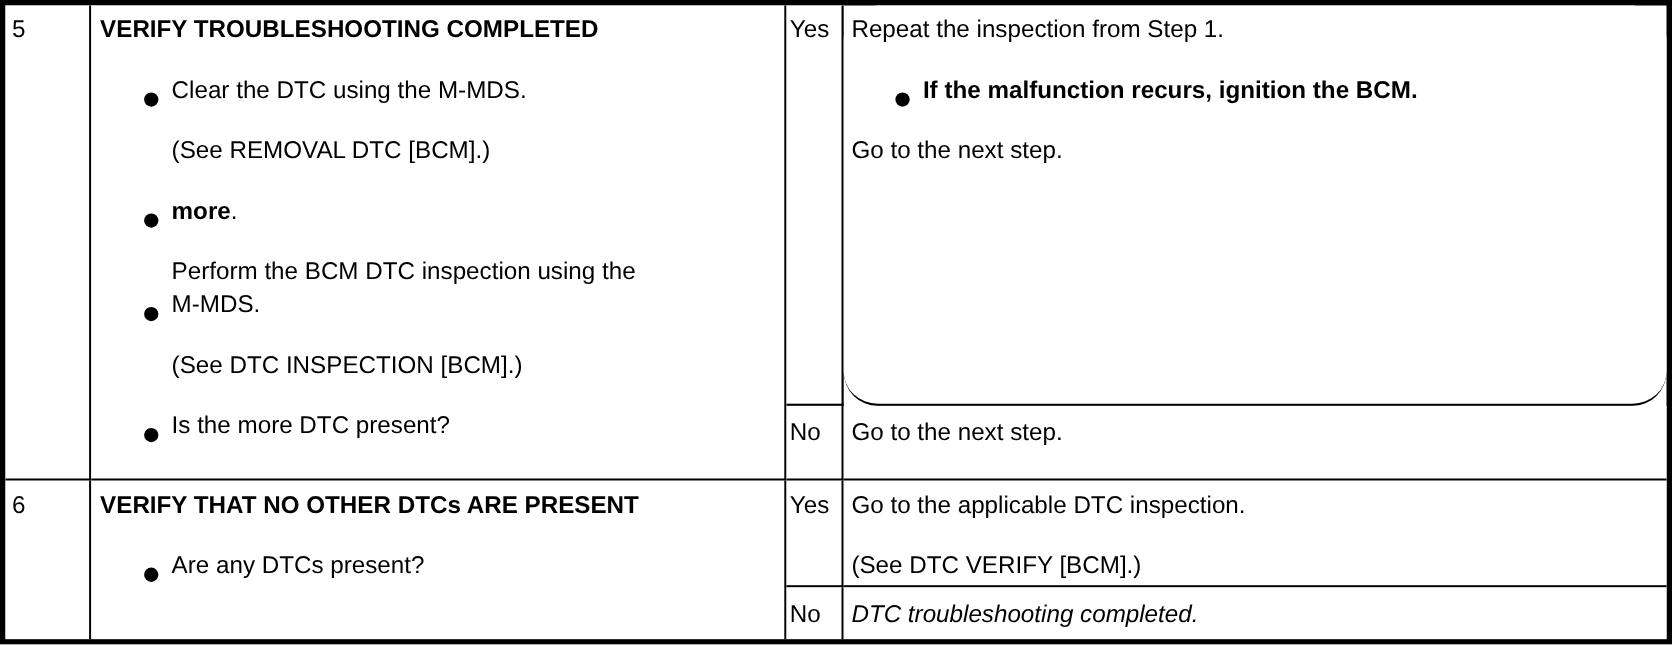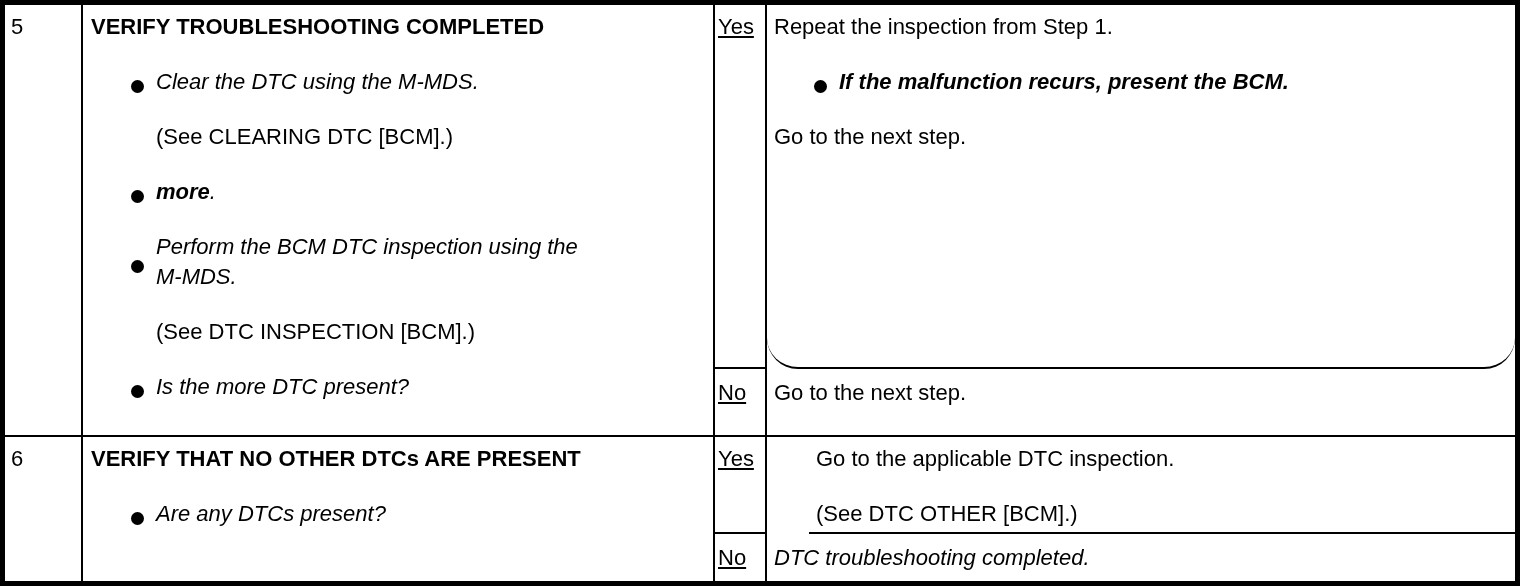--- a/index.html
+++ b/index.html
@@ -29,32 +29,31 @@
     font-size: 22px;
     line-height: 30px;
     overflow: hidden;
     background: #ffffff;
   }
   .b-right  { border-right: 2px solid #000000; }
   .b-bottom { border-bottom: 2px solid #000000; }
 
   .num-cell   { padding: 7px 0 0 6px; }
   .desc-cell  { padding: 7px 10px 0 8px; }
-  .label-cell { padding: 7px 0 0 3px; text-decoration: underline; }
+  .label-cell { padding: 7px 0 0 3px; }
   .action-cell{ padding: 7px 8px 0 7px; }
   .pad-no     { padding-top: 9px; }
 
   .blk { margin: 0 0 25px 0; }
   .bold { font-weight: bold; }
 
   .bullet {
     display: flex;
-    align-items: center;
+    align-items: flex-end;
     margin: 0 0 25px 40px;
-    font-style: italic;
   }
   .dot {
     flex: none;
     width: 13px;
     height: 13px;
     border-radius: 50%;
     background: #000000;
     margin: 8px 12px 0 0;
   }
   .btext { flex: 1; }
@@ -70,21 +69,21 @@
       <span>5</span>
     </div>
 
     <div class="cell desc-cell b-right b-bottom" style="grid-column:2; grid-row:1 / 3;">
       <div class="blk bold">VERIFY TROUBLESHOOTING COMPLETED</div>
 
       <div class="bullet">
         <span class="dot"></span>
         <div class="btext">Clear the DTC using the M-MDS.</div>
       </div>
-      <div class="blk see-indent">(See CLEARING DTC [BCM].)</div>
+      <div class="blk see-indent">(See REMOVAL DTC [BCM].)</div>
 
       <div class="bullet">
         <span class="dot"></span>
         <div class="btext">
           <div><span class="bold">more</span><span>.</span></div>
         </div>
       </div>
 
       <div class="bullet">
         <span class="dot"></span>
@@ -103,21 +102,21 @@
 
     <div class="cell label-cell b-right b-bottom" style="grid-column:3; grid-row:1;">
       <span>Yes</span>
     </div>
 
     <div class="cell action-cell b-bottom" style="grid-column:4; grid-row:1;border-radius:31px;">
       <div class="blk">Repeat the inspection from Step 1.</div>
 
       <div class="bullet bold">
         <span class="dot"></span>
-        <div class="btext">If the malfunction recurs, present the BCM.</div>
+        <div class="btext">If the malfunction recurs, ignition the BCM.</div>
       </div>
 
 
       <div class="blk">Go to the next step.</div>
     </div>
 
     <div class="cell label-cell pad-no b-right b-bottom" style="grid-column:3; grid-row:2;">
       <span>No</span>
     </div>
 
@@ -134,23 +133,23 @@
       <div class="bullet">
         <span class="dot"></span>
         <div class="btext">Are any DTCs present?</div>
       </div>
     </div>
 
     <div class="cell label-cell b-right b-bottom" style="grid-column:3; grid-row:3;">
       <span>Yes</span>
     </div>
 
-    <div class="cell action-cell b-bottom" style="grid-column:4; grid-row:3;margin-left:42px;">
+    <div class="cell action-cell b-bottom" style="grid-column:4; grid-row:3;">
       <div class="blk">Go to the applicable DTC inspection.</div>
-      <div class="blk">(See DTC OTHER [BCM].)</div>
+      <div class="blk">(See DTC VERIFY [BCM].)</div>
     </div>
 
     <div class="cell label-cell pad-no b-right" style="grid-column:3; grid-row:4;">
       <span>No</span>
     </div>
 
     <div class="cell action-cell pad-no" style="grid-column:4; grid-row:4;font-style:italic;">
       <div>DTC troubleshooting completed.</div>
     </div>
 

